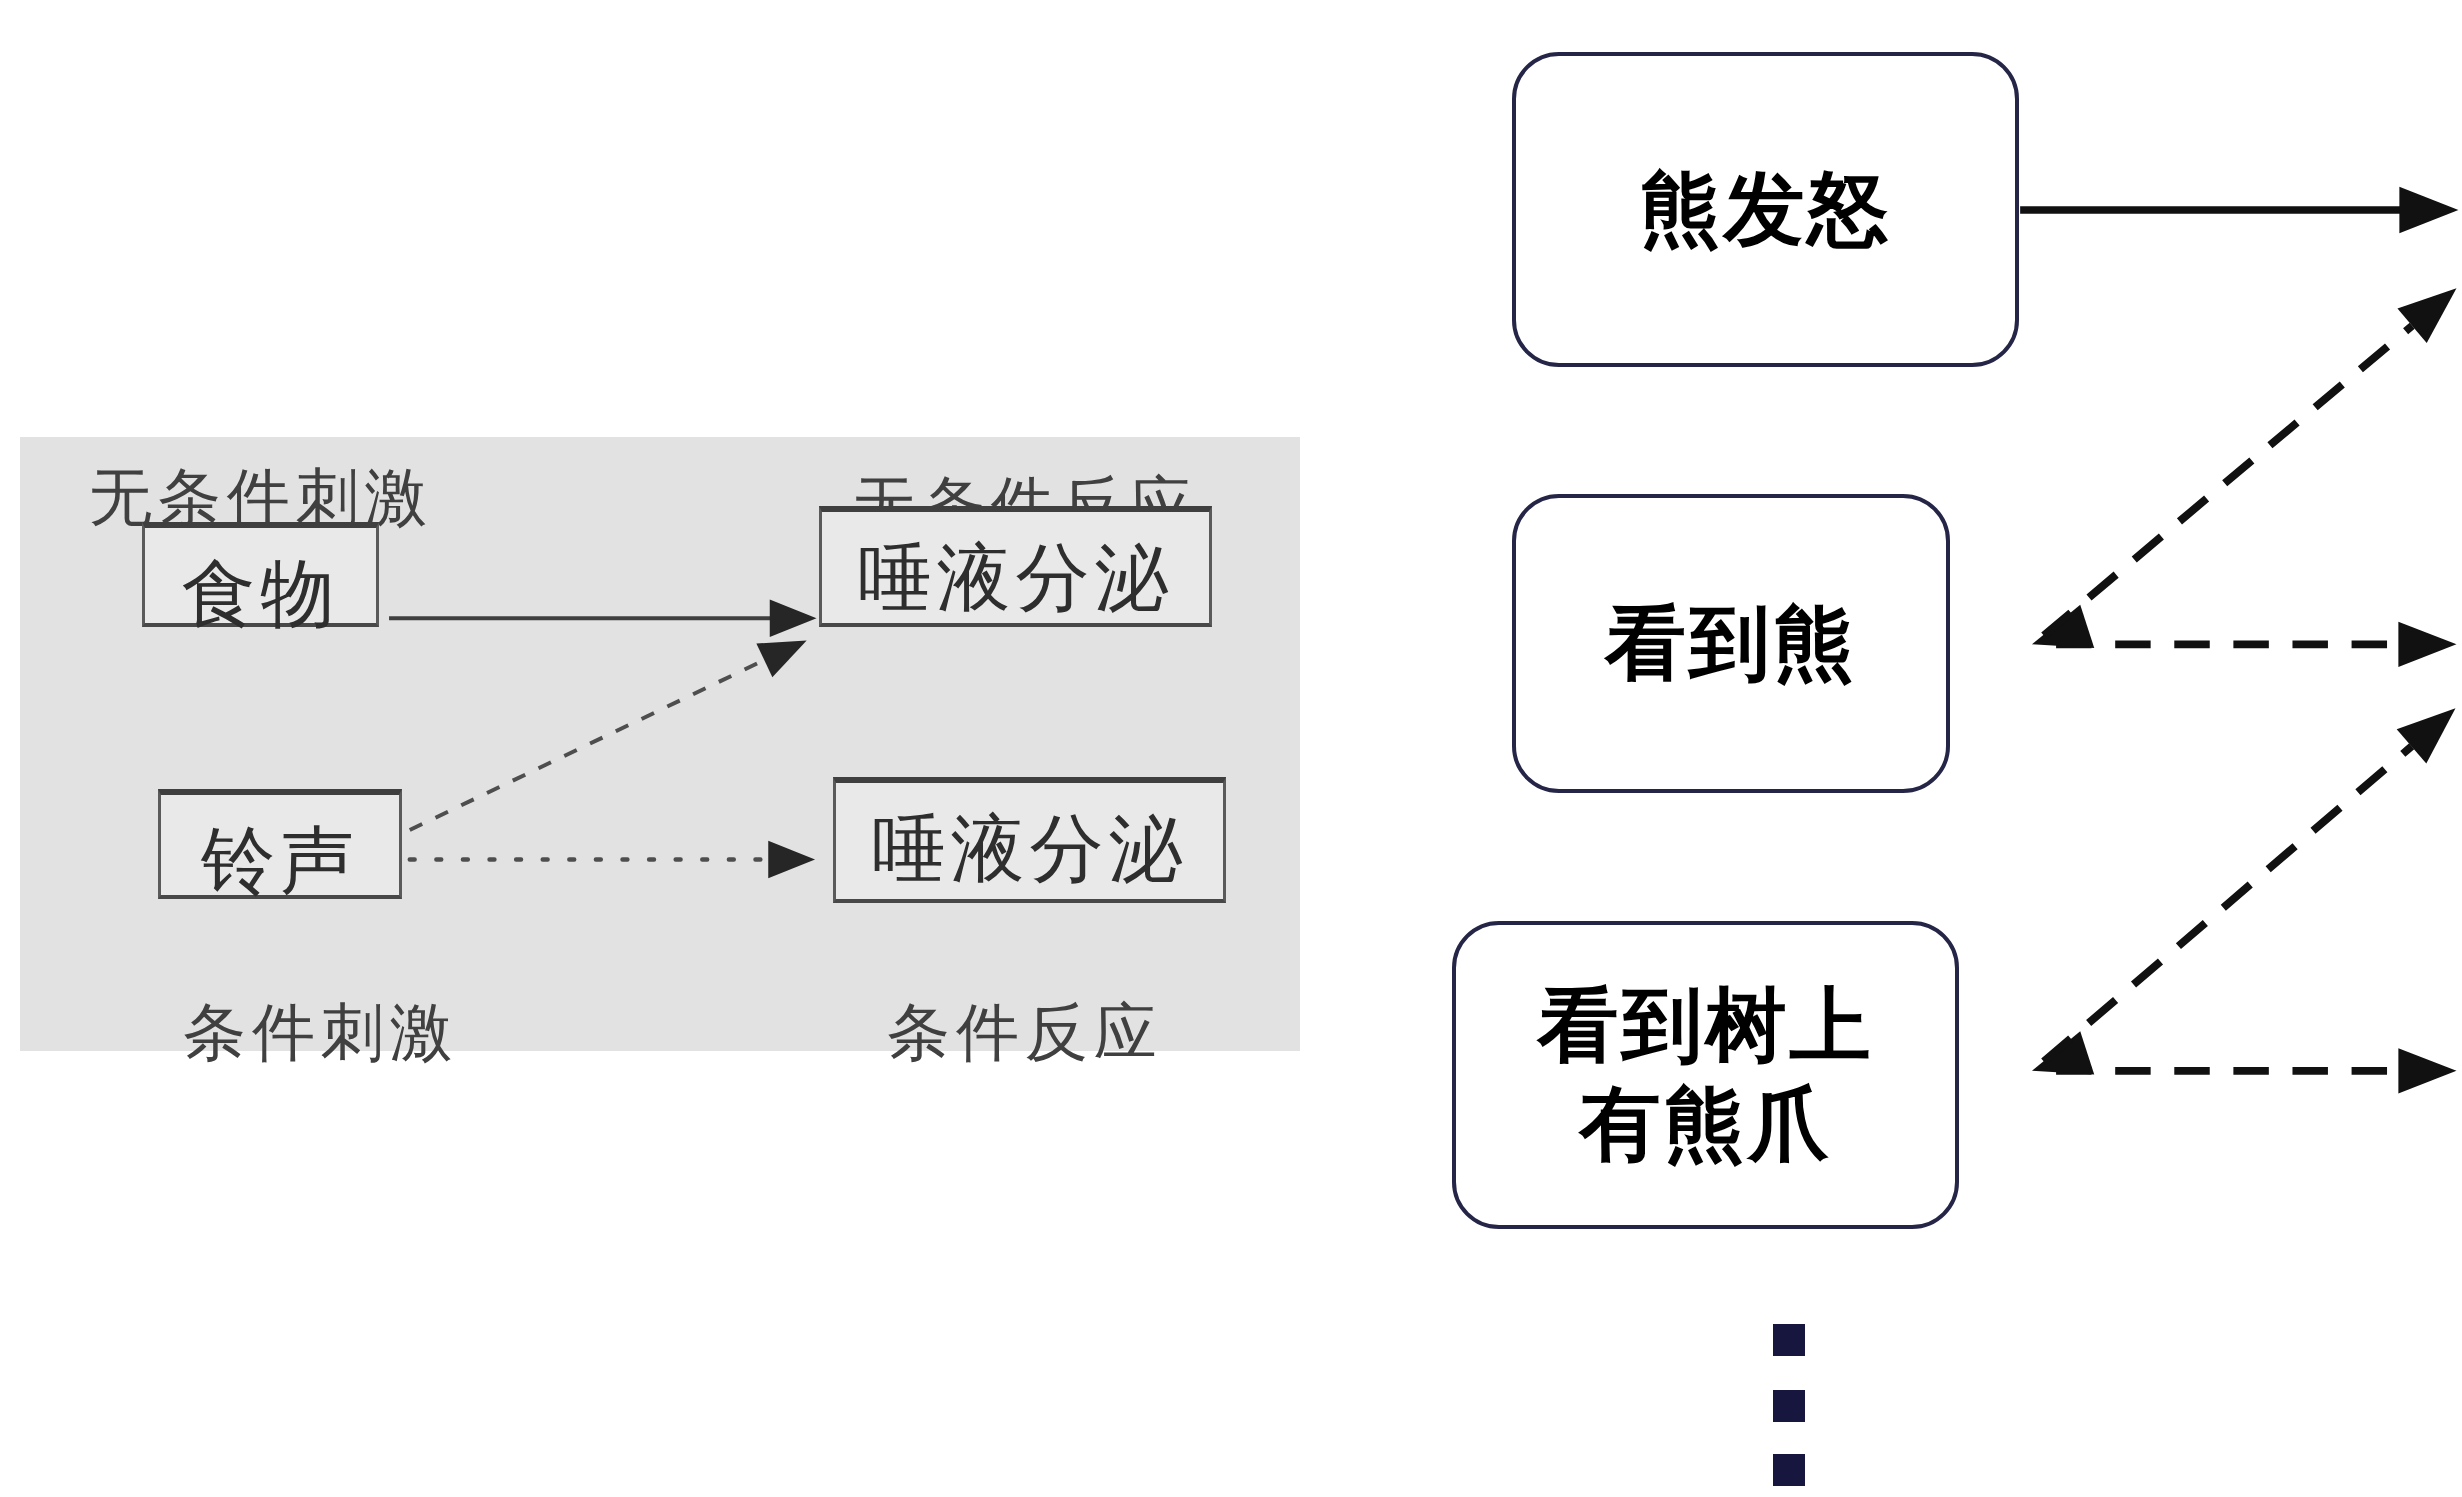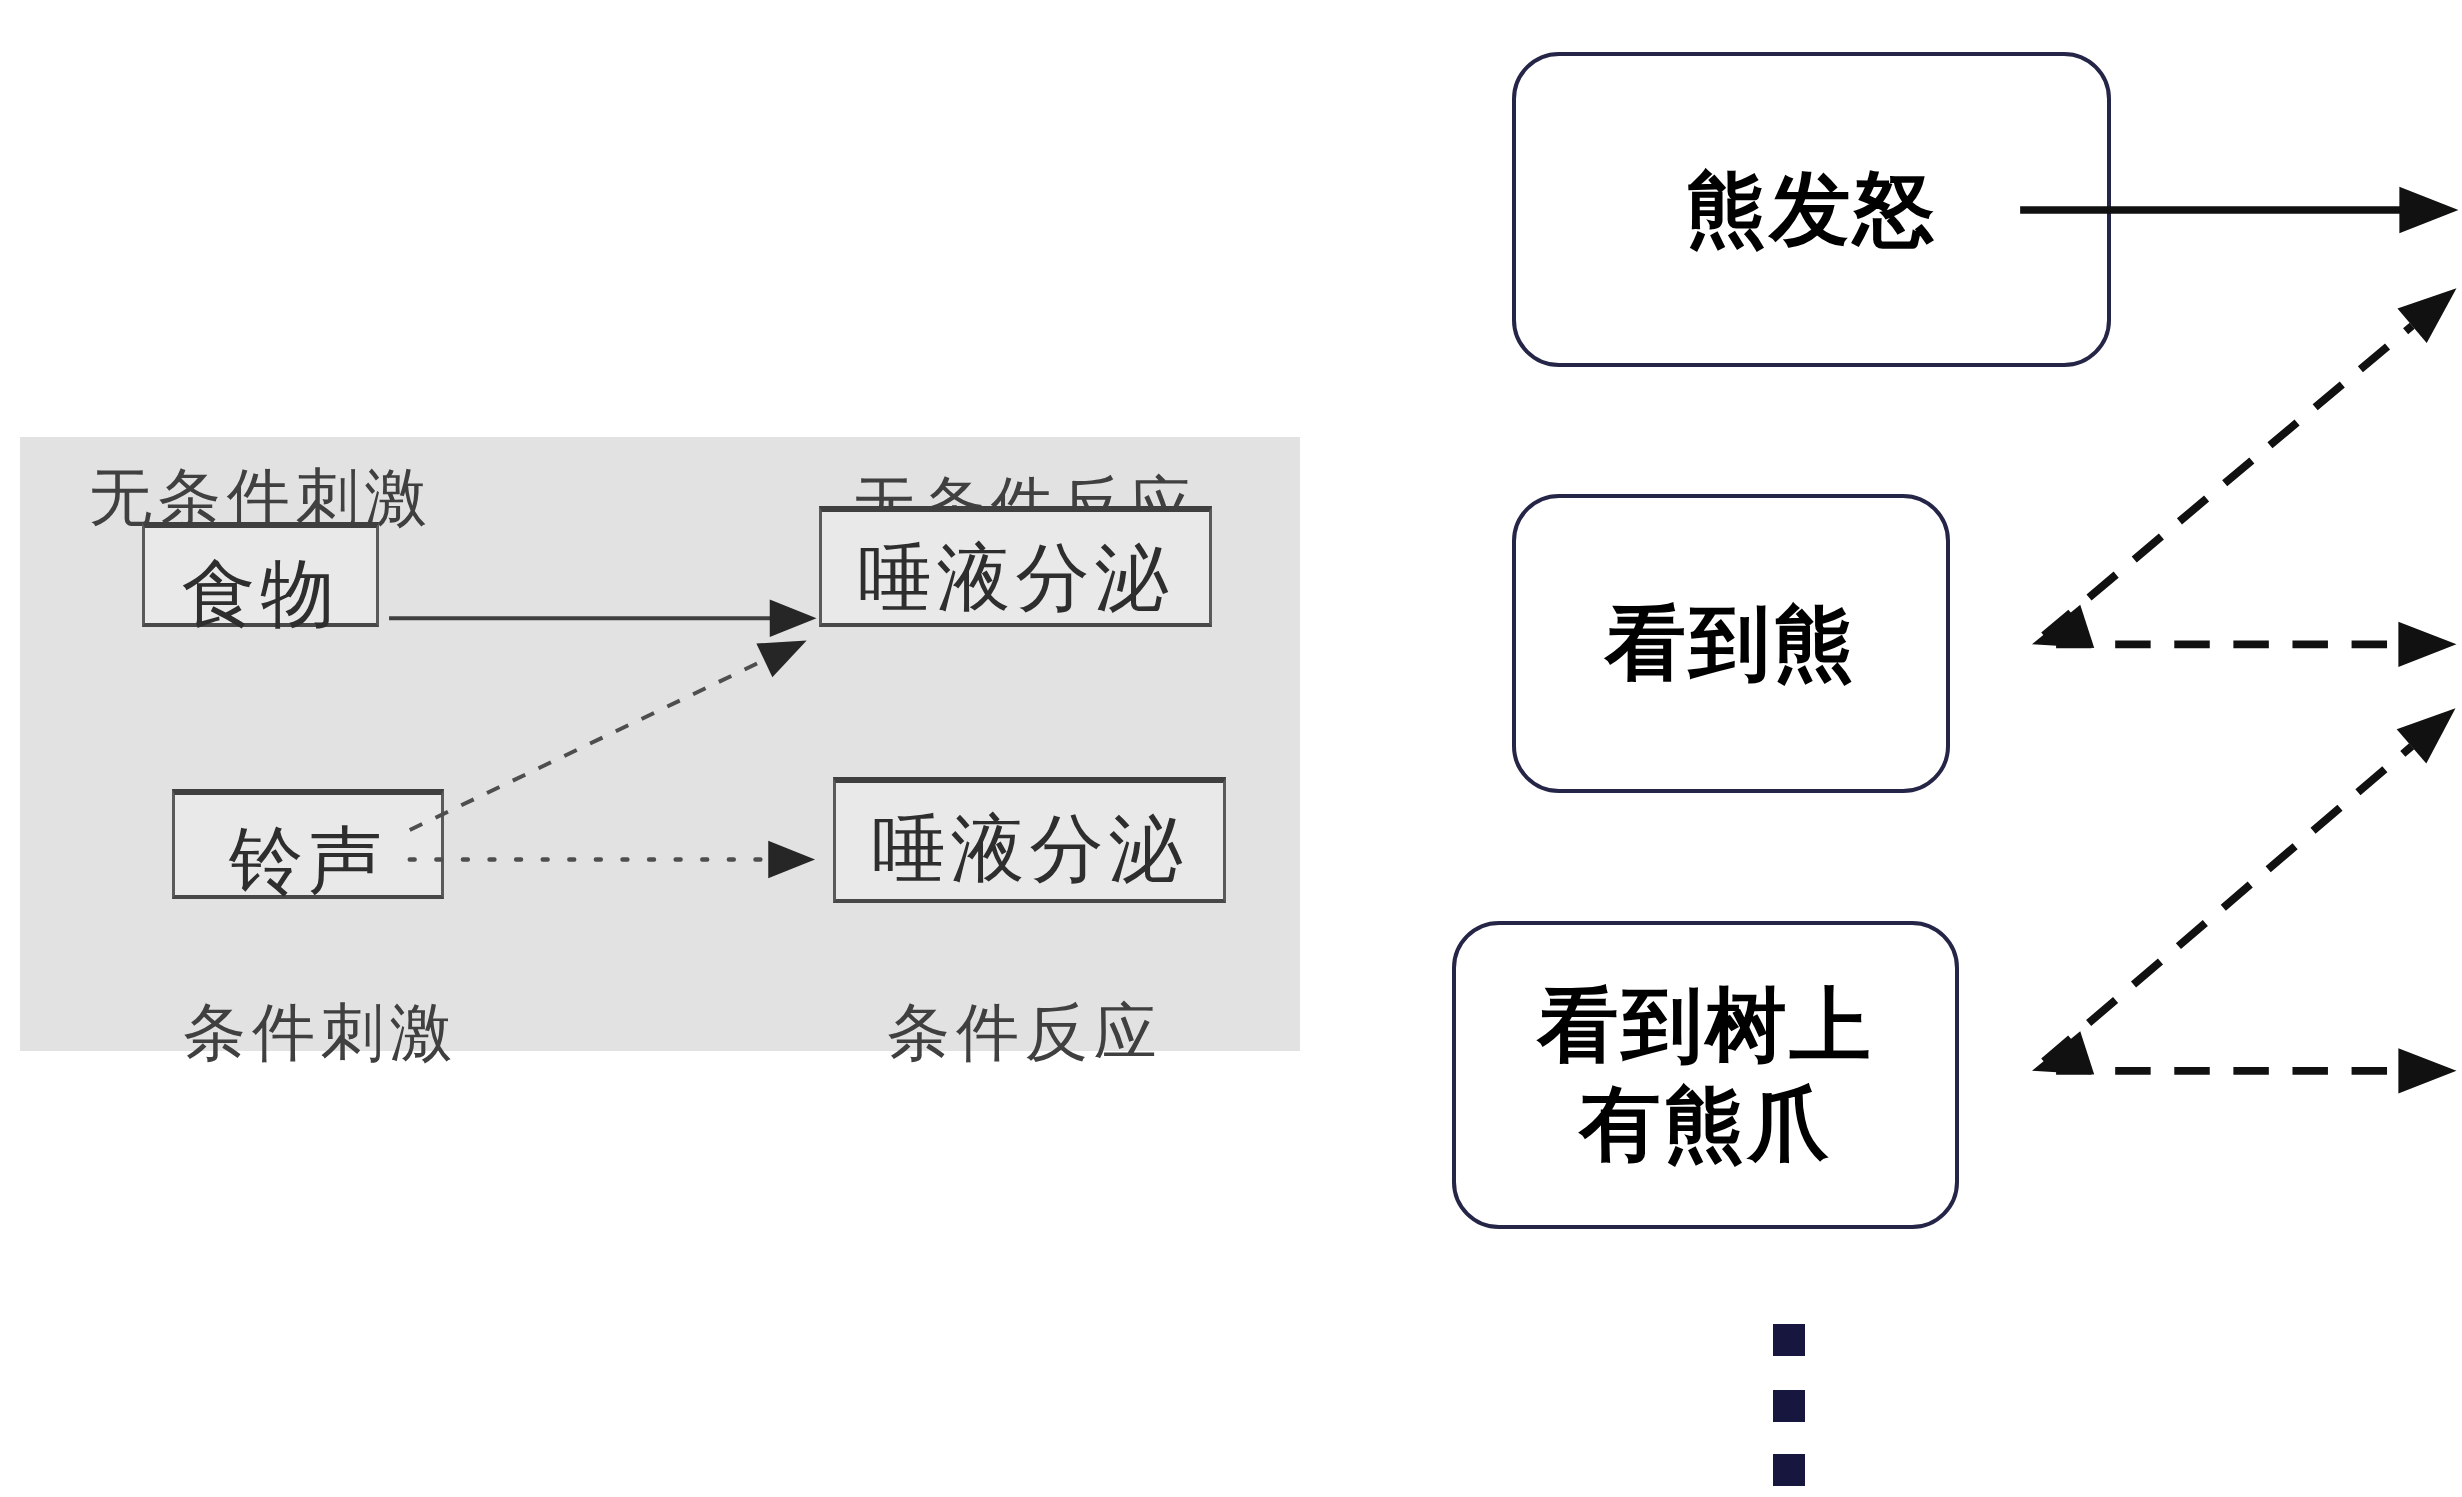--- a/index.html
+++ b/index.html
@@ -22,32 +22,32 @@
   .lp-box{
     position:absolute;box-sizing:border-box;background:#e9e9e9;
     border:3px solid #5a5a5a;border-top:6.4px solid #3f3f3f;border-bottom:4.9px solid #484848;
     display:flex;justify-content:center;align-items:flex-start;
     padding-top:17px;
     font-size:74px;color:#2e2e2e;font-weight:500;letter-spacing:4.9px;
     white-space:nowrap;
   }
   .lp-food{left:142px;top:522px;width:237px;height:105px;}
   .lp-sal-top{left:819px;top:506px;width:393px;height:121px;}
-  .lp-bell{left:172px;top:789px;width:272px;height:110px;}
+  .lp-bell{left:158px;top:789px;width:244px;height:110px;}
   .lp-sal-bot{left:833px;top:777px;width:393px;height:126px;}
 
   
   .rt-box{
     position:absolute;box-sizing:border-box;background:#ffffff;
     border-radius:47px;
     display:flex;justify-content:center;align-items:center;
     text-align:center;color:#000;
   }
   .rt-stim{border:4.4px solid #252547;font-size:81px;font-weight:600;letter-spacing:3px;white-space:pre-line;line-height:1.22;}
-  .b-stim1{left:1512px;top:52px;width:599px;height:315px;}
+  .b-stim1{left:1512px;top:52px;width:507px;height:315px;}
   .b-stim2{left:1512px;top:494px;width:438px;height:299px;}
   .b-stim3{left:1452px;top:921px;width:507px;height:308px;}
 
   
   .dot{position:absolute;}
   .dot-navy{width:31.5px;height:31.5px;background:#16163e;}
 
   svg.overlay{position:absolute;left:0;top:0;pointer-events:none;}
 </style>
 </head>

